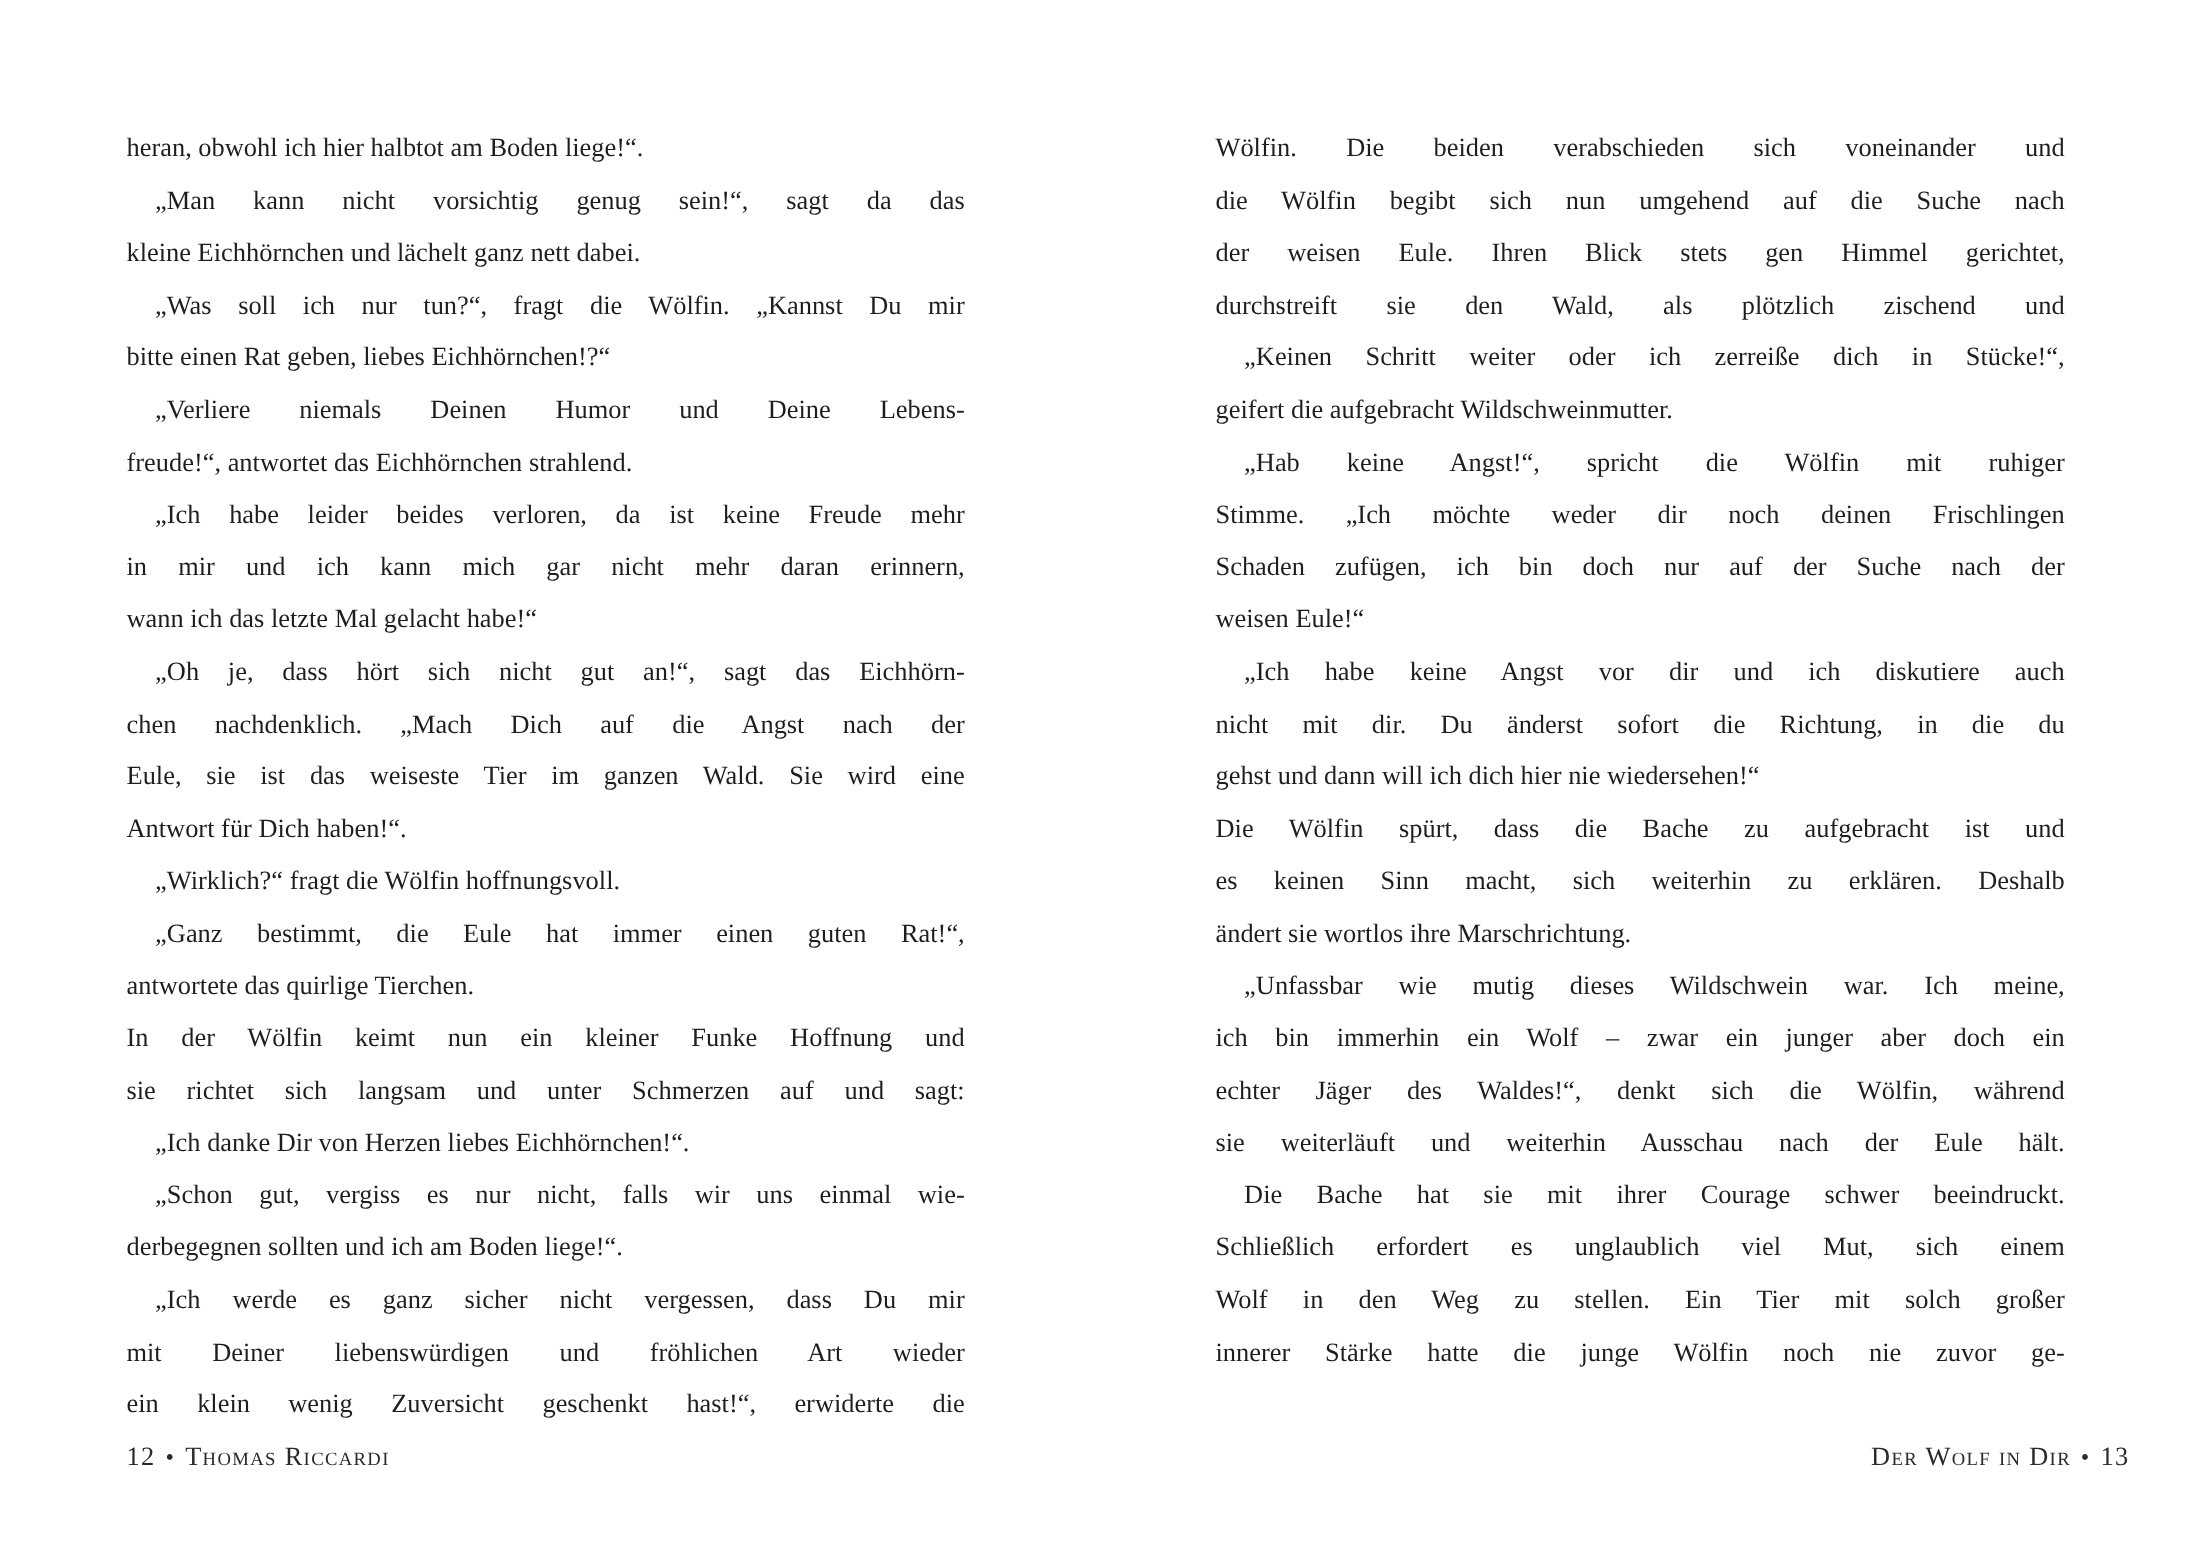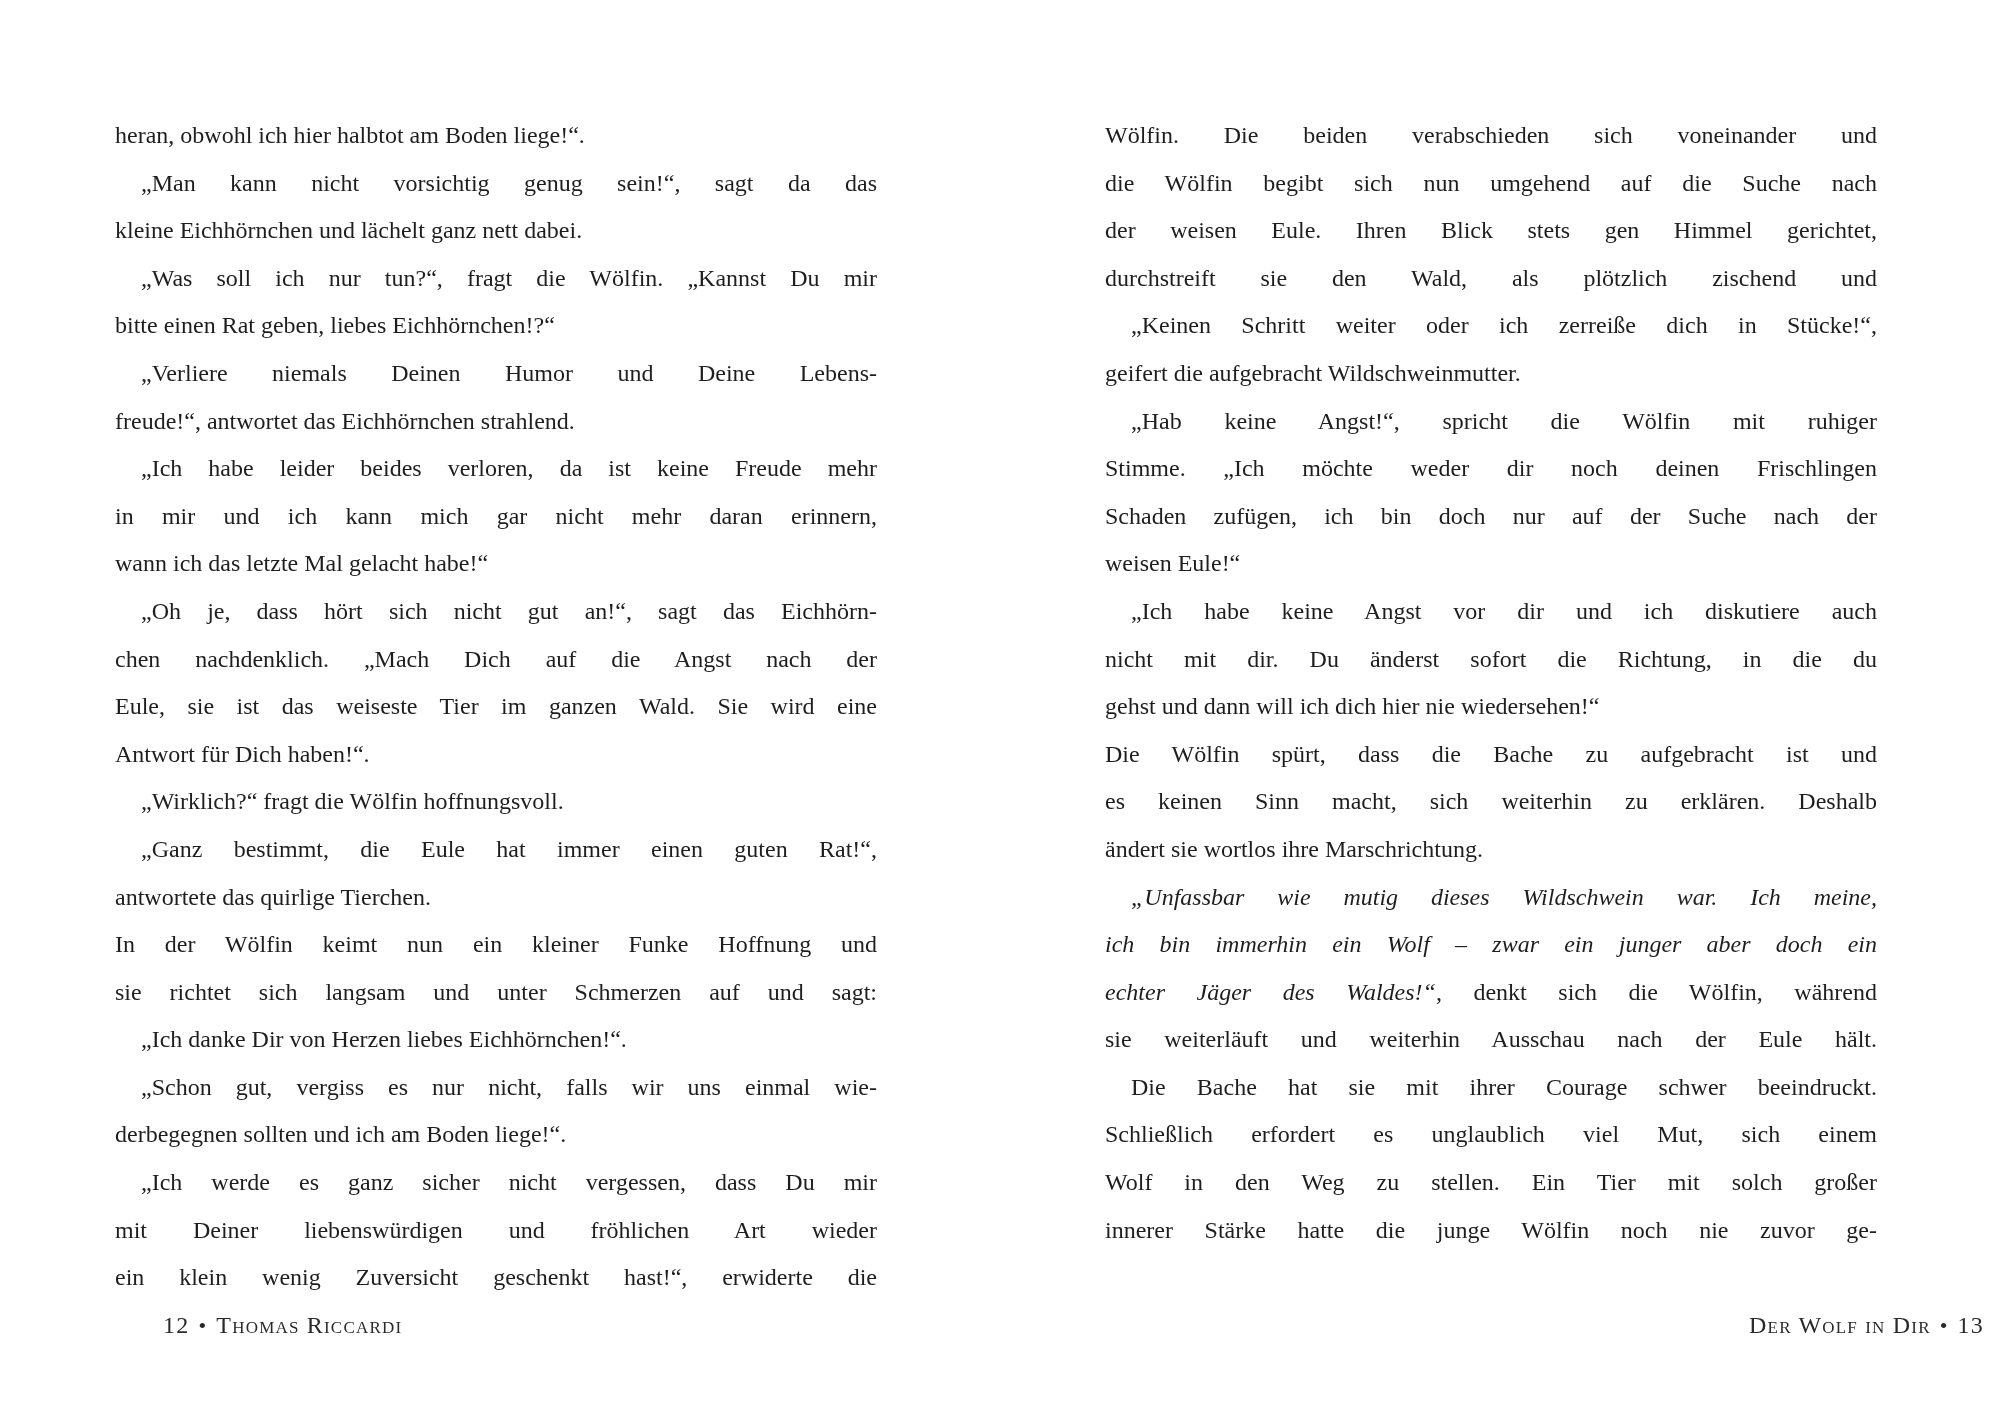--- a/index.html
+++ b/index.html
@@ -28,29 +28,28 @@
   }
   .col-left  { left: 115px;  width: 762px; }
   .col-right { left: 1105px; width: 772px; }
   .line { white-space: normal; }
   .line.j {
     text-align: justify;
     text-align-last: justify;
     -moz-text-align-last: justify;
   }
   .line.ind { text-indent: 26px; }
-  .it { font-style: italic; }
+  .it { }
   .footer {
     position: absolute;
     top: 1312px;
     font-variant: small-caps;
     font-size: 24px;
     letter-spacing: 1.2px;
     color: #2a2a2a;
-    margin-left: 48px;
   }
   .footer-left  { left: 115px;  width: 762px; text-align: left; }
   .footer-right { left: 1164px; width: 772px; text-align: right; }
   .footer .bullet {
     font-variant: normal;
     margin: 0 9px;
     font-size: 22px;
   }
 </style>
 </head>

